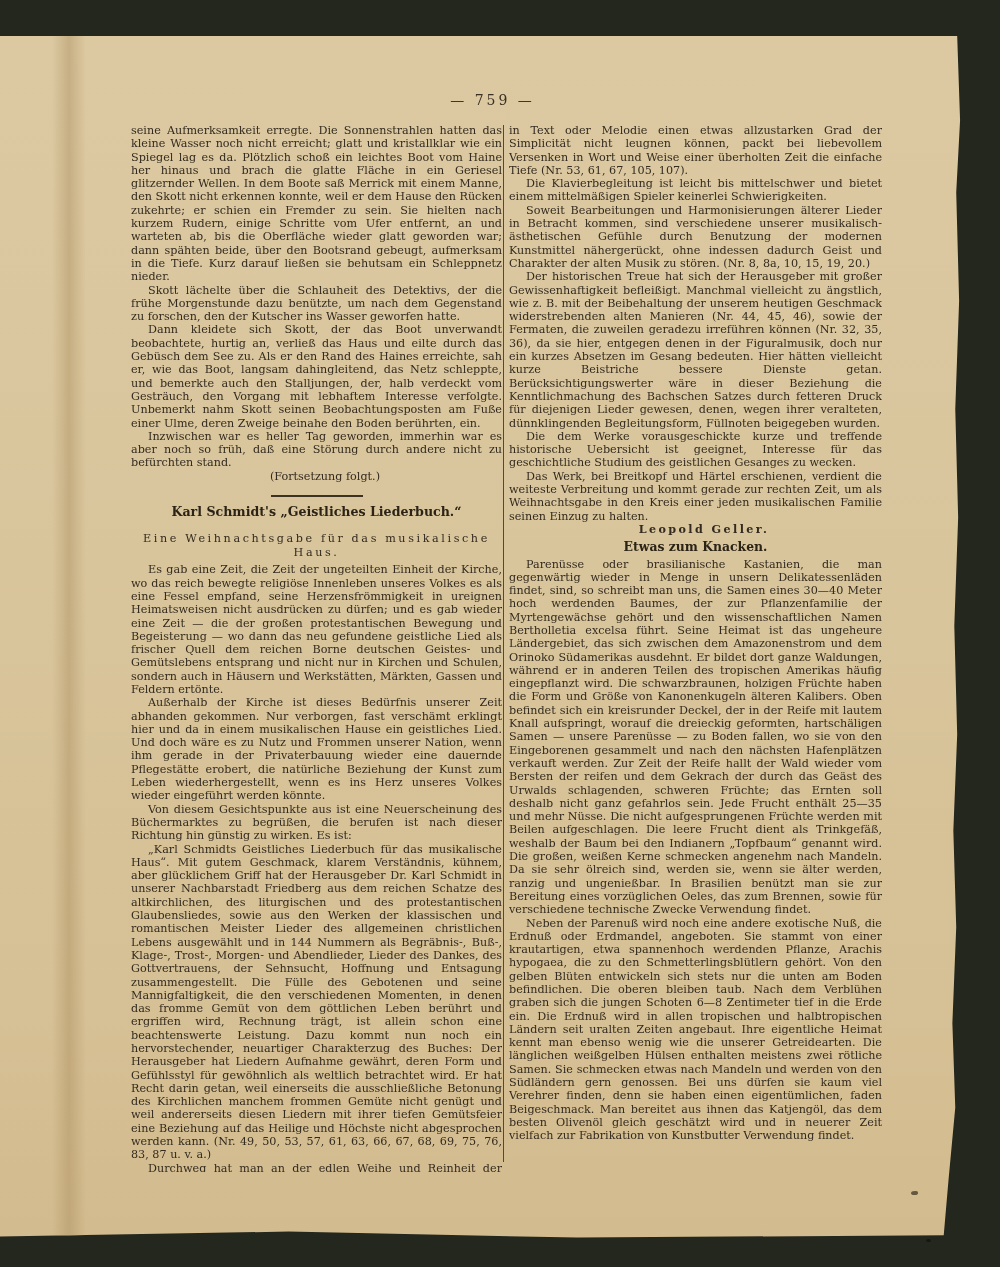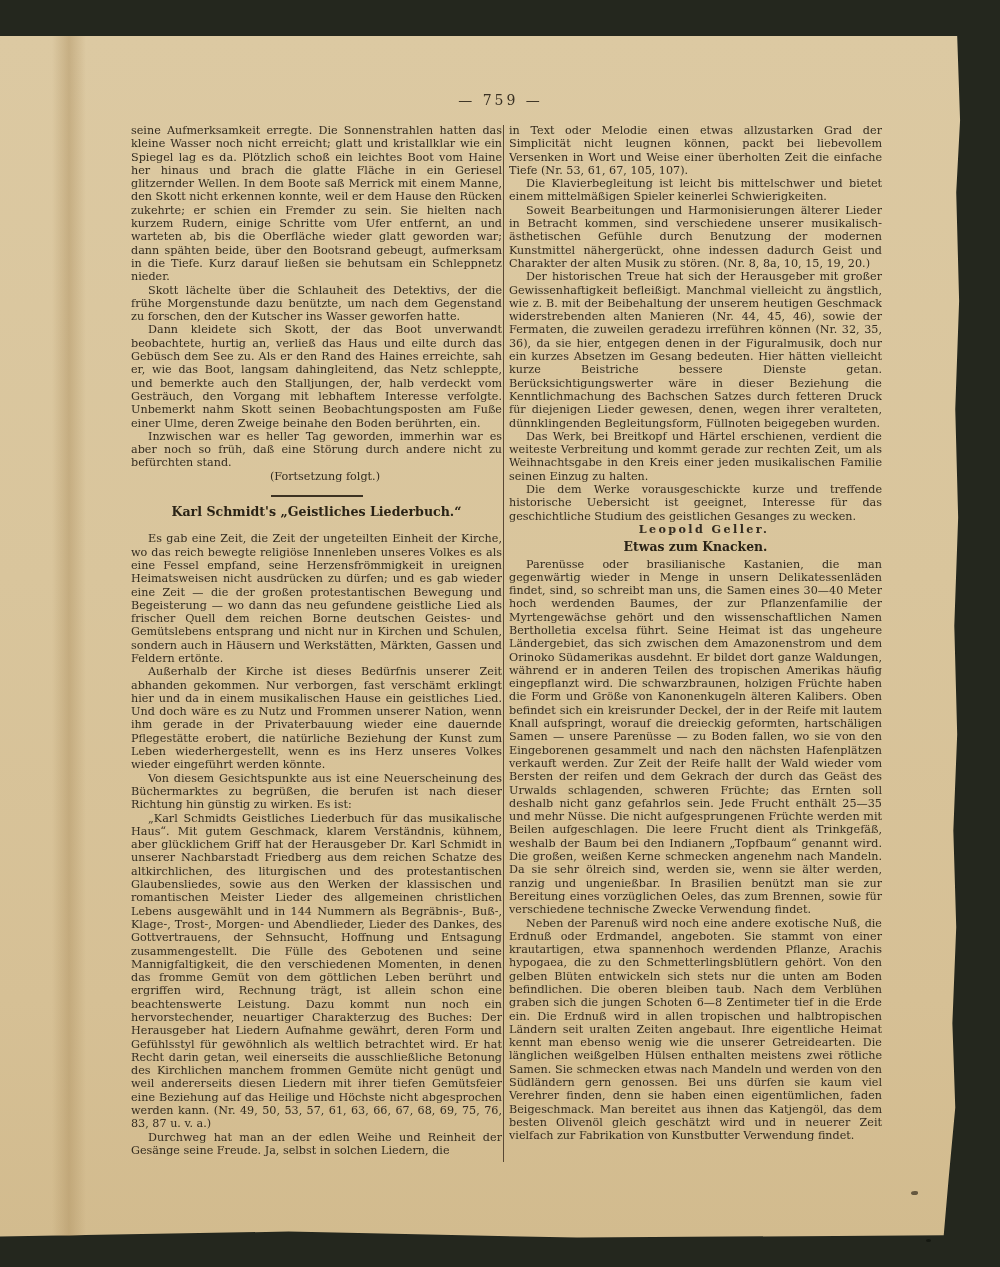--- a/index.html
+++ b/index.html
@@ -13,21 +13,21 @@
     background:linear-gradient(180deg,#dcc9a2 0%,#d9c59c 45%,#d6c095 80%,#d2bb8e 100%);
     clip-path:polygon(0% 0%,99.5% 0%,99.8% 7%,99.4% 13%,99.7% 22%,99.3% 31%,99.6% 40%,99.2% 49%,99.5% 58%,99.1% 66%,99.4% 74%,99.0% 82%,99.3% 89%,98.6% 95%,98.1% 99.6%,60% 99.8%,30% 99.3%,0% 99.7%);
   }
   .crease{
     position:absolute;left:52px;top:36px;width:34px;height:1200px;
     background:linear-gradient(90deg,rgba(185,158,112,0) 0%,rgba(172,143,95,.45) 50%,rgba(185,158,112,0) 100%);
     pointer-events:none;
   }
   .page-number{
     position:absolute;left:0;top:92px;width:985px;text-align:center;
-    font-size:14px;letter-spacing:3px;color:#3a3124;padding-left:8px;
+    font-size:14px;letter-spacing:3px;color:#3a3124;
   }
   .col{
     position:absolute;top:124px;overflow:hidden;
     color:#332b1f;font-size:11.2px;line-height:13.3px;text-align:justify;
   }
   .col-left{left:131px;width:371px;height:1048px;}
   .col-right{left:509px;width:373px;height:1042px;}
   .col-divider{
     position:absolute;left:503px;top:125px;width:1px;height:1037px;
     background:#574734;
@@ -75,35 +75,36 @@
 <div class="col col-left">
   <p class="para no-indent">seine Aufmerksamkeit erregte. Die Sonnenstrahlen hatten das kleine Wasser noch nicht erreicht; glatt und kristallklar wie ein Spiegel lag es da. Plötzlich schoß ein leichtes Boot vom Haine her hinaus und brach die glatte Fläche in ein Geriesel glitzernder Wellen. In dem Boote saß Merrick mit einem Manne, den Skott nicht erkennen konnte, weil er dem Hause den Rücken zukehrte; er schien ein Fremder zu sein. Sie hielten nach kurzem Rudern, einige Schritte vom Ufer entfernt, an und warteten ab, bis die Oberfläche wieder glatt geworden war; dann spähten beide, über den Bootsrand gebeugt, aufmerksam in die Tiefe. Kurz darauf ließen sie behutsam ein Schleppnetz nieder.</p>
   <p class="para">Skott lächelte über die Schlauheit des Detektivs, der die frühe Morgenstunde dazu benützte, um nach dem Gegenstand zu forschen, den der Kutscher ins Wasser geworfen hatte.</p>
   <p class="para">Dann kleidete sich Skott, der das Boot unverwandt beobachtete, hurtig an, verließ das Haus und eilte durch das Gebüsch dem See zu. Als er den Rand des Haines erreichte, sah er, wie das Boot, langsam dahingleitend, das Netz schleppte, und bemerkte auch den Stalljungen, der, halb verdeckt vom Gesträuch, den Vorgang mit lebhaftem Interesse verfolgte. Unbemerkt nahm Skott seinen Beobachtungsposten am Fuße einer Ulme, deren Zweige beinahe den Boden berührten, ein.</p>
   <p class="para">Inzwischen war es heller Tag geworden, immerhin war es aber noch so früh, daß eine Störung durch andere nicht zu befürchten stand.</p>
   <p class="para center-note">(Fortsetzung folgt.)</p>
 
   <hr class="section-divider">
 
   <p class="review-title">Karl Schmidt's „Geistliches Liederbuch.“</p>
+  <p class="review-subtitle">Eine Weihnachtsgabe für das musikalische Haus.</p>
 
   <p class="para">Es gab eine Zeit, die Zeit der ungeteilten Einheit der Kirche, wo das reich bewegte religiöse Innenleben unseres Volkes es als eine Fessel empfand, seine Herzensfrömmigkeit in ureignen Heimatsweisen nicht ausdrücken zu dürfen; und es gab wieder eine Zeit — die der großen protestantischen Bewegung und Begeisterung — wo dann das neu gefundene geistliche Lied als frischer Quell dem reichen Borne deutschen Geistes- und Gemütslebens entsprang und nicht nur in Kirchen und Schulen, sondern auch in Häusern und Werkstätten, Märkten, Gassen und Feldern ertönte.</p>
   <p class="para">Außerhalb der Kirche ist dieses Bedürfnis unserer Zeit abhanden gekommen. Nur verborgen, fast verschämt erklingt hier und da in einem musikalischen Hause ein geistliches Lied. Und doch wäre es zu Nutz und Frommen unserer Nation, wenn ihm gerade in der Privaterbauung wieder eine dauernde Pflegestätte erobert, die natürliche Beziehung der Kunst zum Leben wiederhergestellt, wenn es ins Herz unseres Volkes wieder eingeführt werden könnte.</p>
   <p class="para">Von diesem Gesichtspunkte aus ist eine Neuerscheinung des Büchermarktes zu begrüßen, die berufen ist nach dieser Richtung hin günstig zu wirken. Es ist:</p>
   <p class="para">„Karl Schmidts Geistliches Liederbuch für das musikalische Haus“. Mit gutem Geschmack, klarem Verständnis, kühnem, aber glücklichem Griff hat der Herausgeber Dr. Karl Schmidt in unserer Nachbarstadt Friedberg aus dem reichen Schatze des altkirchlichen, des liturgischen und des protestantischen Glaubensliedes, sowie aus den Werken der klassischen und romantischen Meister Lieder des allgemeinen christlichen Lebens ausgewählt und in 144 Nummern als Begräbnis-, Buß-, Klage-, Trost-, Morgen- und Abendlieder, Lieder des Dankes, des Gottvertrauens, der Sehnsucht, Hoffnung und Entsagung zusammengestellt. Die Fülle des Gebotenen und seine Mannigfaltigkeit, die den verschiedenen Momenten, in denen das fromme Gemüt von dem göttlichen Leben berührt und ergriffen wird, Rechnung trägt, ist allein schon eine beachtenswerte Leistung. Dazu kommt nun noch ein hervorstechender, neuartiger Charakterzug des Buches: Der Herausgeber hat Liedern Aufnahme gewährt, deren Form und Gefühlsstyl für gewöhnlich als weltlich betrachtet wird. Er hat Recht darin getan, weil einerseits die ausschließliche Betonung des Kirchlichen manchem frommen Gemüte nicht genügt und weil andererseits diesen Liedern mit ihrer tiefen Gemütsfeier eine Beziehung auf das Heilige und Höchste nicht abgesprochen werden kann. (Nr. 49, 50, 53, 57, 61, 63, 66, 67, 68, 69, 75, 76, 83, 87 u. v. a.)</p>
   <p class="para">Durchweg hat man an der edlen Weihe und Reinheit der Gesänge seine Freude. Ja, selbst in solchen Liedern, die</p>
 </div>
 
 <div class="col col-right">
   <p class="para no-indent">in Text oder Melodie einen etwas allzustarken Grad der Simplicität nicht leugnen können, packt bei liebevollem Versenken in Wort und Weise einer überholten Zeit die einfache Tiefe (Nr. 53, 61, 67, 105, 107).</p>
   <p class="para">Die Klavierbegleitung ist leicht bis mittelschwer und bietet einem mittelmäßigen Spieler keinerlei Schwierigkeiten.</p>
   <p class="para">Soweit Bearbeitungen und Harmonisierungen älterer Lieder in Betracht kommen, sind verschiedene unserer musikalisch-ästhetischen Gefühle durch Benutzung der modernen Kunstmittel nähergerückt, ohne indessen dadurch Geist und Charakter der alten Musik zu stören. (Nr. 8, 8a, 10, 15, 19, 20.)</p>
   <p class="para">Der historischen Treue hat sich der Herausgeber mit großer Gewissenhaftigkeit befleißigt. Manchmal vielleicht zu ängstlich, wie z. B. mit der Beibehaltung der unserem heutigen Geschmack widerstrebenden alten Manieren (Nr. 44, 45, 46), sowie der Fermaten, die zuweilen geradezu irreführen können (Nr. 32, 35, 36), da sie hier, entgegen denen in der Figuralmusik, doch nur ein kurzes Absetzen im Gesang bedeuten. Hier hätten vielleicht kurze Beistriche bessere Dienste getan. Berücksichtigungswerter wäre in dieser Beziehung die Kenntlichmachung des Bachschen Satzes durch fetteren Druck für diejenigen Lieder gewesen, denen, wegen ihrer veralteten, dünnklingenden Begleitungsform, Füllnoten beigegeben wurden.</p>
+  <p class="para">Die dem Werke vorausgeschickte kurze und treffende historische Uebersicht ist geeignet, Interesse für das geschichtliche Studium des geistlichen Gesanges zu wecken.</p>
   <p class="para">Das Werk, bei Breitkopf und Härtel erschienen, verdient die weiteste Verbreitung und kommt gerade zur rechten Zeit, um als Weihnachtsgabe in den Kreis einer jeden musikalischen Familie seinen Einzug zu halten.</p>
-  <p class="para">Die dem Werke vorausgeschickte kurze und treffende historische Uebersicht ist geeignet, Interesse für das geschichtliche Studium des geistlichen Gesanges zu wecken.</p>
   <p class="para signature">Leopold Geller.</p>
 
   <p class="article-title">Etwas zum Knacken.</p>
 
   <p class="para">Parenüsse oder brasilianische Kastanien, die man gegenwärtig wieder in Menge in unsern Delikatessenläden findet, sind, so schreibt man uns, die Samen eines 30—40 Meter hoch werdenden Baumes, der zur Pflanzenfamilie der Myrtengewächse gehört und den wissenschaftlichen Namen Bertholletia excelsa führt. Seine Heimat ist das ungeheure Ländergebiet, das sich zwischen dem Amazonenstrom und dem Orinoko Südamerikas ausdehnt. Er bildet dort ganze Waldungen, während er in anderen Teilen des tropischen Amerikas häufig eingepflanzt wird. Die schwarzbraunen, holzigen Früchte haben die Form und Größe von Kanonenkugeln älteren Kalibers. Oben befindet sich ein kreisrunder Deckel, der in der Reife mit lautem Knall aufspringt, worauf die dreieckig geformten, hartschäligen Samen — unsere Parenüsse — zu Boden fallen, wo sie von den Eingeborenen gesammelt und nach den nächsten Hafenplätzen verkauft werden. Zur Zeit der Reife hallt der Wald wieder vom Bersten der reifen und dem Gekrach der durch das Geäst des Urwalds schlagenden, schweren Früchte; das Ernten soll deshalb nicht ganz gefahrlos sein. Jede Frucht enthält 25—35 und mehr Nüsse. Die nicht aufgesprungenen Früchte werden mit Beilen aufgeschlagen. Die leere Frucht dient als Trinkgefäß, weshalb der Baum bei den Indianern „Topfbaum“ genannt wird. Die großen, weißen Kerne schmecken angenehm nach Mandeln. Da sie sehr ölreich sind, werden sie, wenn sie älter werden, ranzig und ungenießbar. In Brasilien benützt man sie zur Bereitung eines vorzüglichen Oeles, das zum Brennen, sowie für verschiedene technische Zwecke Verwendung findet.</p>
   <p class="para">Neben der Parenuß wird noch eine andere exotische Nuß, die Erdnuß oder Erdmandel, angeboten. Sie stammt von einer krautartigen, etwa spannenhoch werdenden Pflanze, Arachis hypogaea, die zu den Schmetterlingsblütlern gehört. Von den gelben Blüten entwickeln sich stets nur die unten am Boden befindlichen. Die oberen bleiben taub. Nach dem Verblühen graben sich die jungen Schoten 6—8 Zentimeter tief in die Erde ein. Die Erdnuß wird in allen tropischen und halbtropischen Ländern seit uralten Zeiten angebaut. Ihre eigentliche Heimat kennt man ebenso wenig wie die unserer Getreidearten. Die länglichen weißgelben Hülsen enthalten meistens zwei rötliche Samen. Sie schmecken etwas nach Mandeln und werden von den Südländern gern genossen. Bei uns dürfen sie kaum viel Verehrer finden, denn sie haben einen eigentümlichen, faden Beigeschmack. Man bereitet aus ihnen das Katjengöl, das dem besten Olivenöl gleich geschätzt wird und in neuerer Zeit vielfach zur Fabrikation von Kunstbutter Verwendung findet.</p>
 
 </div>
 
 <span class="ink-speck"></span>

